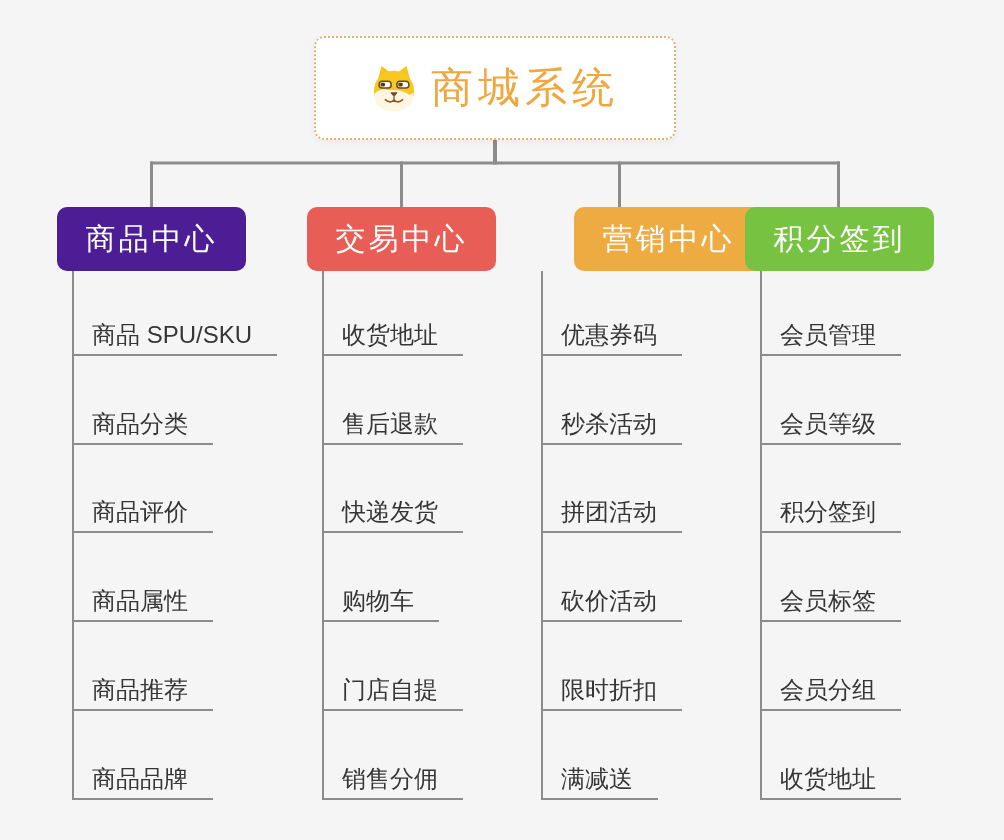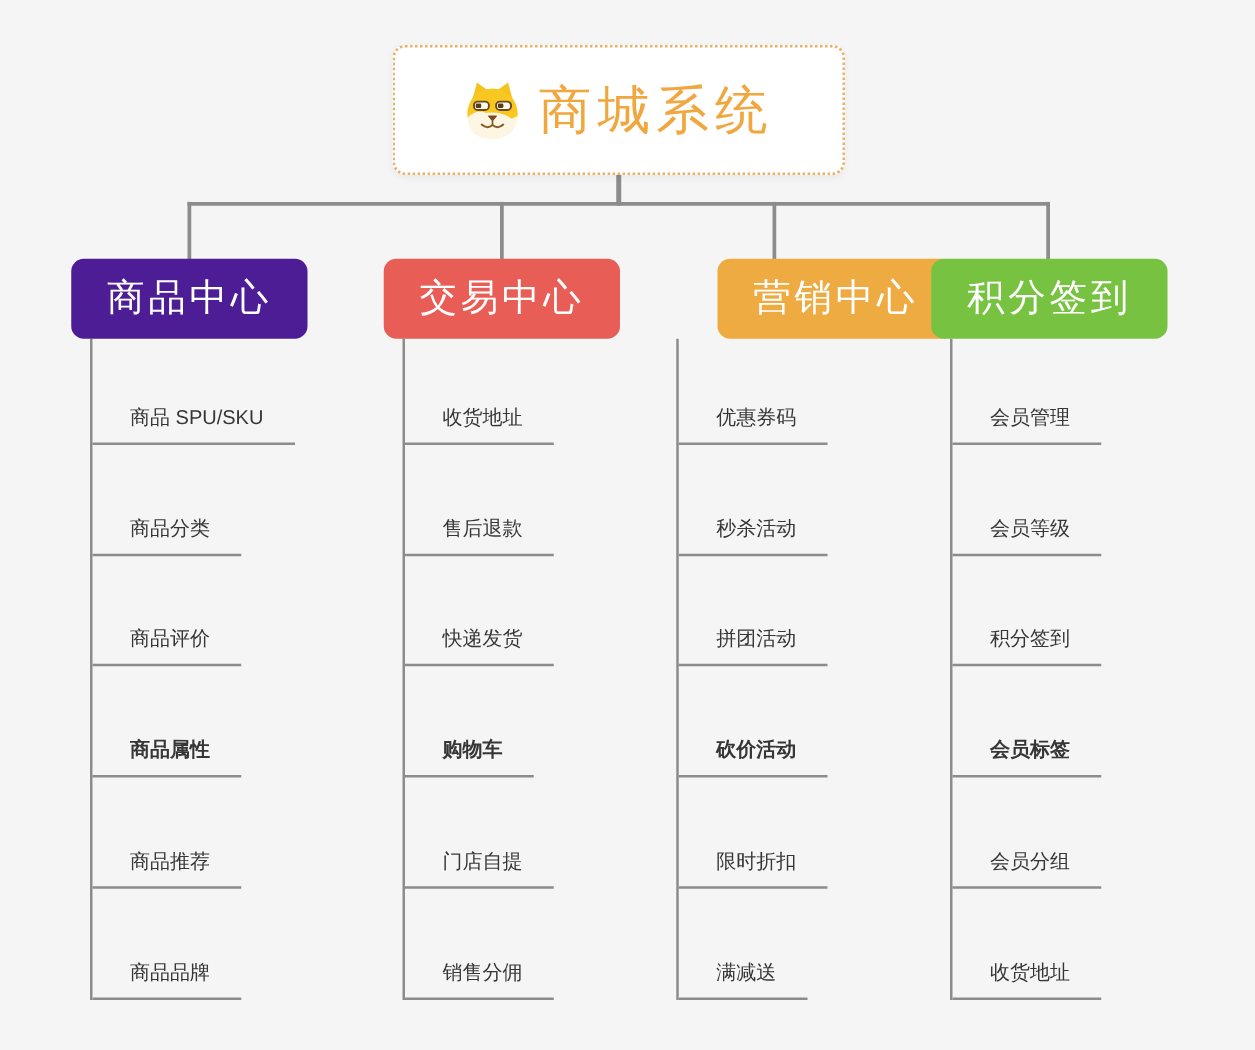--- a/index.html
+++ b/index.html
@@ -51,28 +51,28 @@
     border-left:2px solid var(--line-color);
     z-index:1;
   }
   .c0 .leaves{left:72px;}
   .c1 .leaves{left:322px;}
   .c2 .leaves{left:541px;}
   .c3 .leaves{left:760px;}
   .leaf{
     position:absolute;left:0;
     display:inline-block;white-space:nowrap;
-    font-size:16px;color:#363636;line-height:30px;
-    padding:0 25px 4px 30px;
+    font-size:24px;color:#363636;line-height:30px;
+    padding:0 25px 4px 18px;
     border-bottom:2px solid var(--line-color);
   }
   .leaf:nth-of-type(1){top:49px;}
   .leaf:nth-of-type(2){top:138px;}
   .leaf:nth-of-type(3){top:226px;}
-  .leaf:nth-of-type(4){top:315px;font-weight:bold;}
+  .leaf:nth-of-type(4){top:315px;}
   .leaf:nth-of-type(5){top:404px;}
   .leaf:nth-of-type(6){top:493px;}
 </style>
 </head>
 <body>
 
 <div id="canvas" style="--line-color: #8c8c8c;">
 
   <svg id="connectors" viewBox="0 0 1004 840" xmlns="http://www.w3.org/2000/svg">
     <g stroke="#8c8c8c" fill="none">

